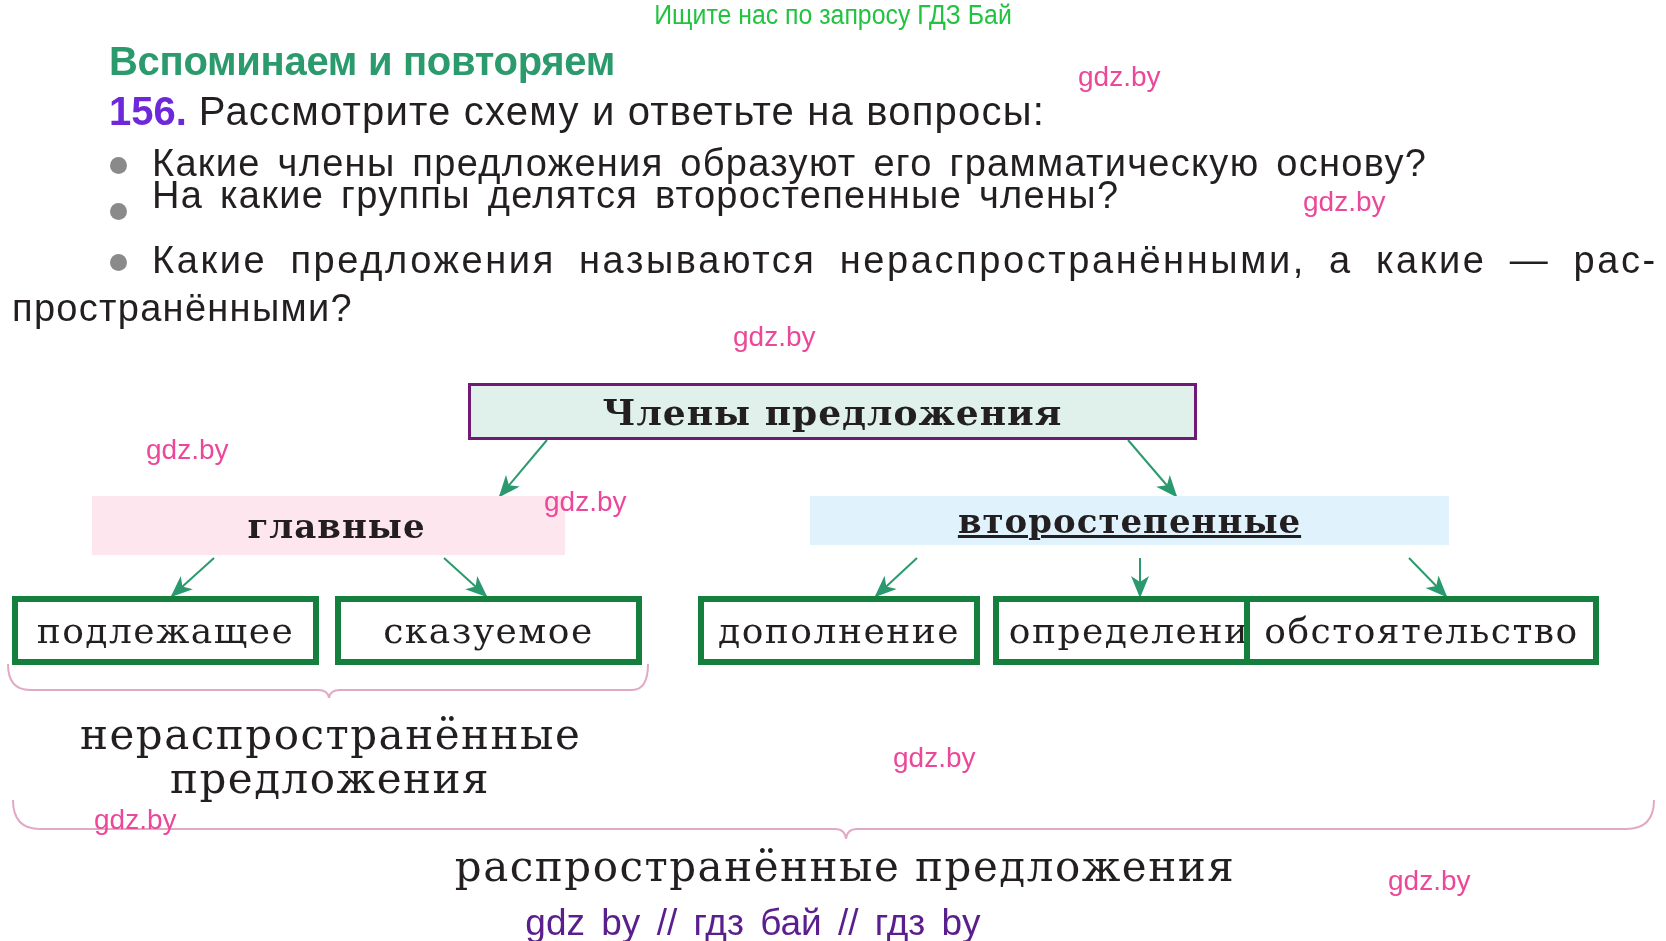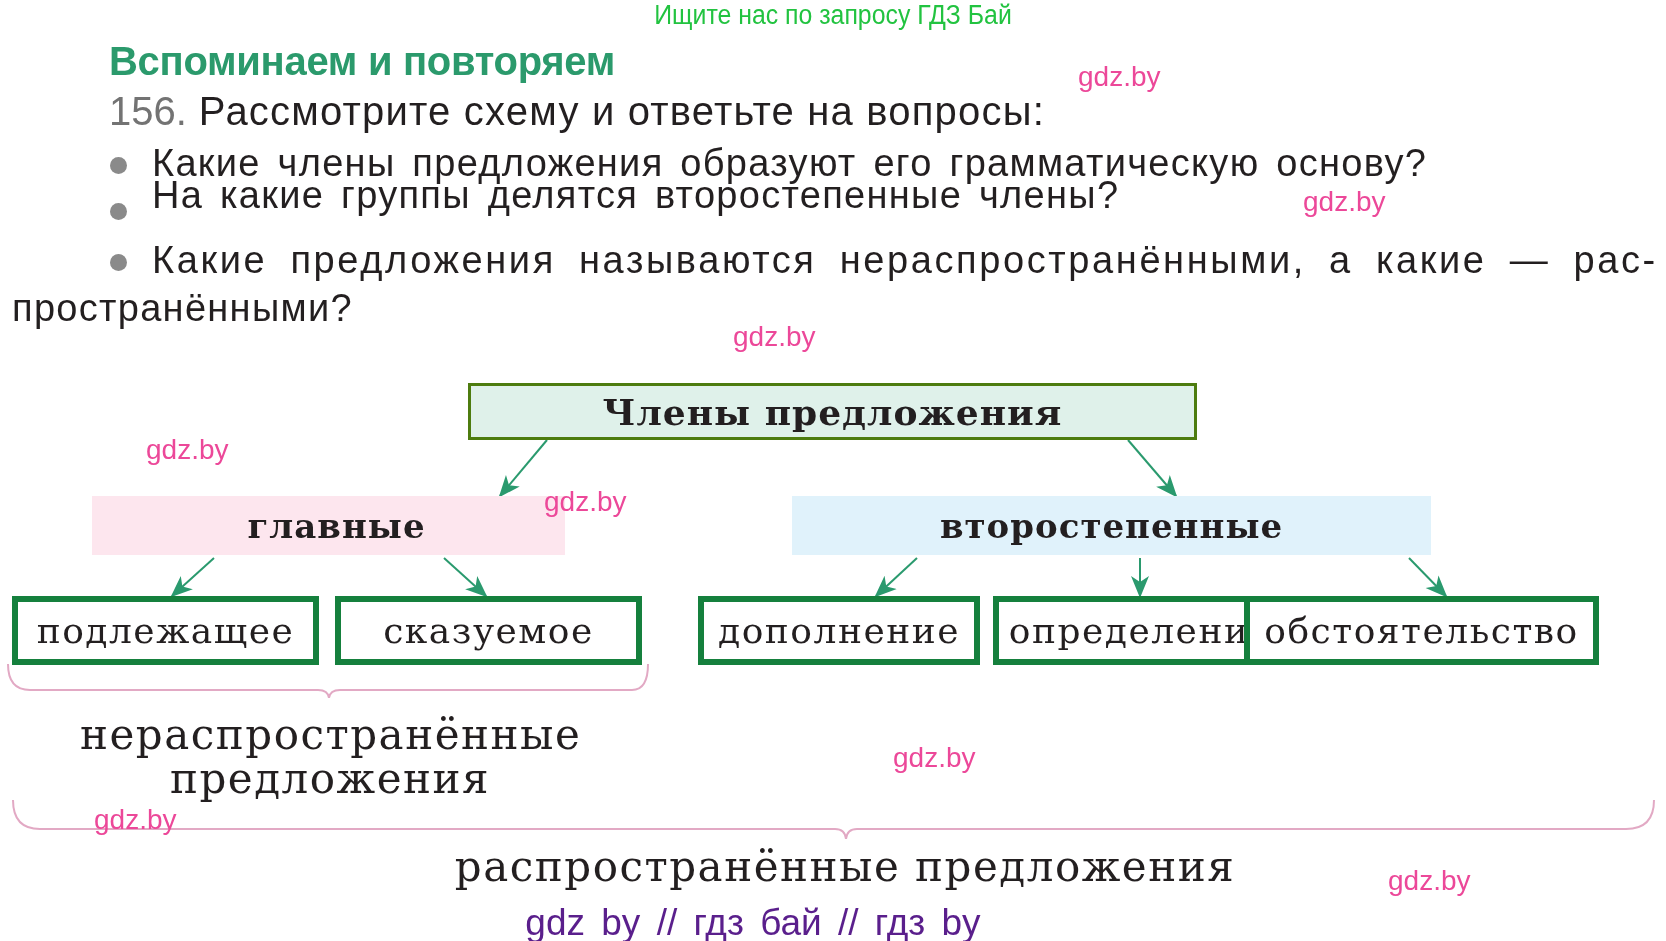--- a/index.html
+++ b/index.html
@@ -1,26 +1,26 @@
 <!DOCTYPE html>
 <html><head>
 <meta charset="utf-8">
 <style>
   html, body { margin: 0; padding: 0; background: #ffffff; }
   body { width: 1666px; height: 941px; position: relative; overflow: hidden; font-family: "Liberation Sans", sans-serif; color: #231f20; }
   .abs { position: absolute; white-space: nowrap; }
   .promo { left: 0; width: 1666px; top: 0; text-align: center; font-family: "Liberation Sans", sans-serif; font-size: 27px; color: #22c340; line-height: 30px; transform: scaleX(0.92); }
   .section-title { left: 109px; top: 38px; font-size: 40px; font-weight: bold; color: #2b9a6c; letter-spacing: -0.3px; line-height: 46px; }
   .task-line { left: 109px; top: 88px; font-size: 40px; line-height: 46px; letter-spacing: 1.2px; }
-  .task-num { color: #737373; font-weight: normal; margin-right: 12px; letter-spacing: 0; margin-top: 9px; }
+  .task-num { color: #6d28d9; font-weight: bold; margin-right: 12px; letter-spacing: 0; margin-top: 9px; }
   .q { font-size: 38px; line-height: 46px; letter-spacing: 1.3px; word-spacing: 5px; }
   .bullet { position: absolute; width: 17px; height: 17px; border-radius: 50%; background: #8a8a8a; }
   .wm { font-family: "Liberation Sans", sans-serif; font-size: 28px; color: #ec4899; line-height: 30px; }
   .box { position: absolute; box-sizing: border-box; display: flex; align-items: center; justify-content: center; font-family: "DejaVu Serif", "Liberation Serif", serif; color: #231f20; }
-  .box-main { border: 3px solid #4d7c0f; background: #dff1ea; font-weight: bold; font-size: 36px; letter-spacing: 1px; }
+  .box-main { border: 3px solid #701a75; background: #dff1ea; font-weight: bold; font-size: 36px; letter-spacing: 1px; }
   .box-pink { background: #fde6ee; font-weight: bold; font-size: 34px; letter-spacing: 1px; }
   .box-blue { background: #e0f2fb; font-weight: bold; font-size: 34px; letter-spacing: 1px; }
   .box-leaf { border: 6px solid #15803d; background: #ffffff; font-size: 36px; letter-spacing: 1.5px; }
   .serif-caption { font-family: "DejaVu Serif", "Liberation Serif", serif; font-size: 42px; color: #231f20; text-align: center; letter-spacing: 1.5px; line-height: 44px; }
   .footer-link { left: 0; width: 1506px; top: 907px; text-align: center; font-size: 37px; color: #5a1f8c; line-height: 32px; word-spacing: 6px; }
   svg.overlay { position: absolute; left: 0; top: 0; pointer-events: none; }
 </style>
 </head>
 <body>
 
@@ -66,21 +66,21 @@
   <path d="M13,800 Q13,829 40,829 L835,829 Q845,829 846,839 Q847,829 857,829 L1626,829 Q1654,829 1654,800" fill="none" stroke="#e2a9c4" stroke-width="2"></path>
 </svg>
 
 <div class="box box-main" style="left:468px; top:383px; width:729px; height:57px;">
   <span>Члены предложения</span>
 </div>
 
 <div class="box box-pink" style="left:92px; top:496px; width:473px; height:59px;padding-left:16px;">
   <span>главные</span>
 </div>
-<div class="box box-blue" style="left:792px; top:496px; width:639px; height:59px;">
+<div class="box box-blue" style="left:810px; top:496px; width:639px; height:49px;text-decoration:underline;">
   <span>второстепенные</span>
 </div>
 
 <div class="box box-leaf" style="left:12px; top:596px; width:307px; height:69px;">
   <span>подлежащее</span>
 </div>
 <div class="box box-leaf" style="left:335px; top:596px; width:307px; height:69px;">
   <span>сказуемое</span>
 </div>
 <div class="box box-leaf" style="left:698px; top:596px; width:282px; height:69px;">

